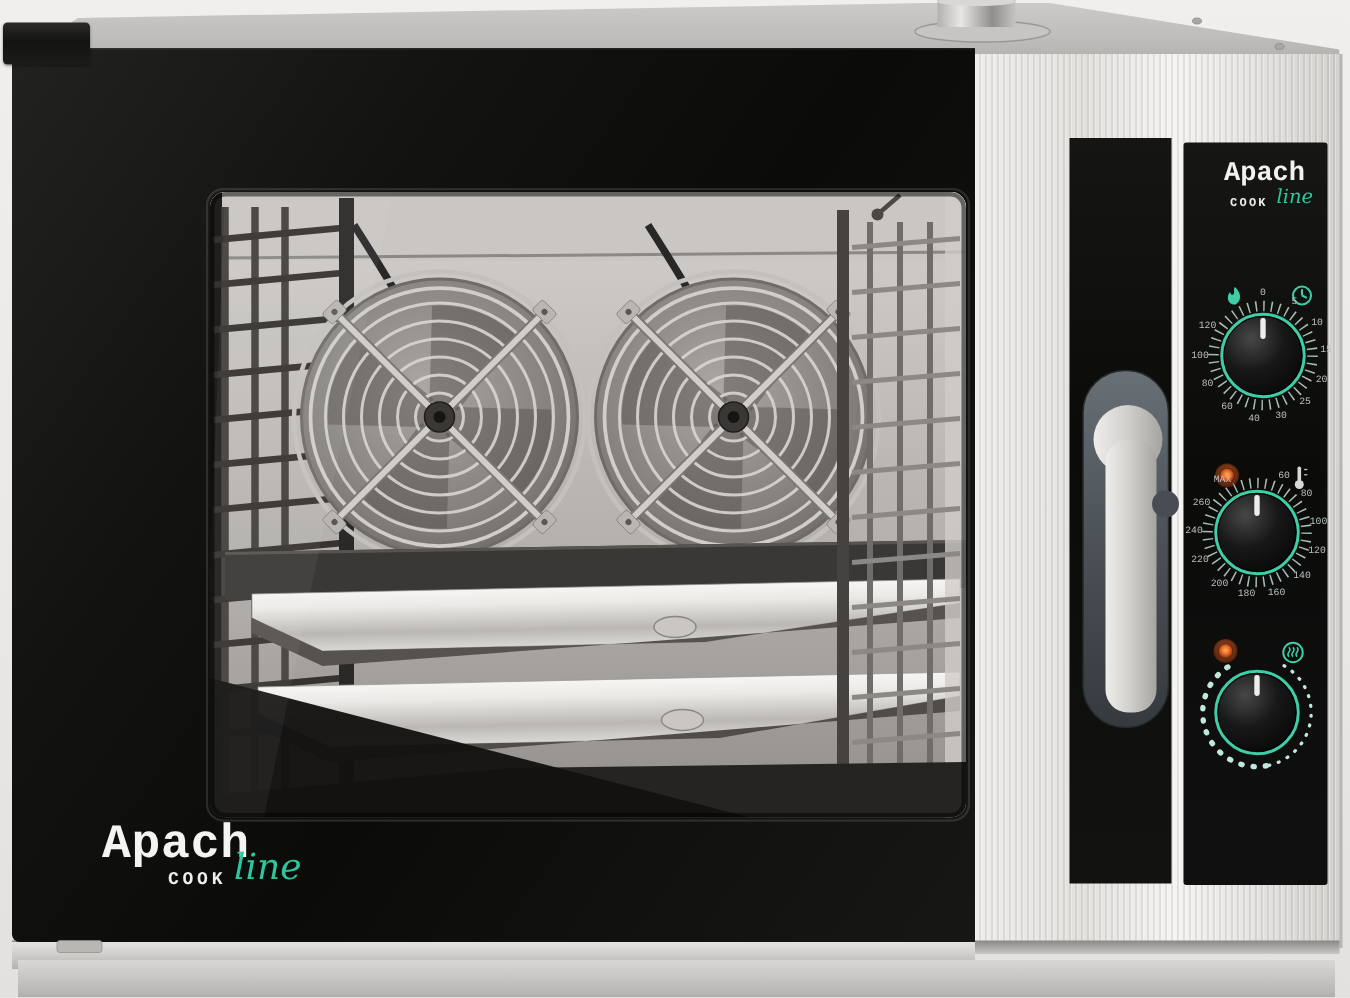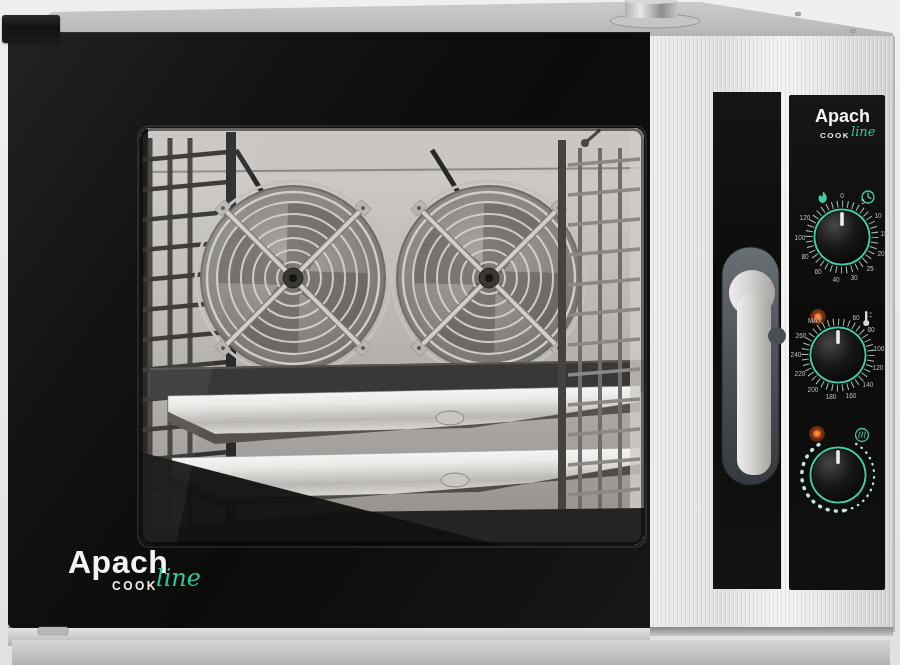--- a/index.html
+++ b/index.html
@@ -1,19 +1,19 @@
 <!DOCTYPE html>
 <html><head>
 <meta charset="utf-8">
 <style>
   html,body{margin:0;padding:0;background:#e9e8e6;}
   .scene{position:relative;width:900px;height:665px;overflow:hidden;
          font-family:"Liberation Sans",sans-serif;
          background:linear-gradient(180deg,#f0efed 0%,#e9e8e6 60%,#e2e1df 100%);}
-  .abs{position:absolute;}
+  .abs{position:absolute;font-family:Liberation Mono, monospace;}
   
   .top-slab{left:0;top:0;width:900px;height:46px;
     clip-path:polygon(52px 12px,618px 2px,700px 2px,893px 33px,893px 44px,10px 40px);
     background:linear-gradient(180deg,#cdcbc9 0%,#bfbdbb 55%,#aeacaa 100%);}
   
   .fascia{left:650px;top:36px;width:243px;height:596px;
     background:
       repeating-linear-gradient(90deg,rgba(255,255,255,.30) 0 1px,rgba(255,255,255,0) 1px 3px,rgba(110,108,105,.14) 3px 4px),
       linear-gradient(90deg,#eeedeb 0%,#e3e1de 30%,#f5f4f2 55%,#d4d2cf 100%);
     border-right:2px solid #b7b5b3;}

